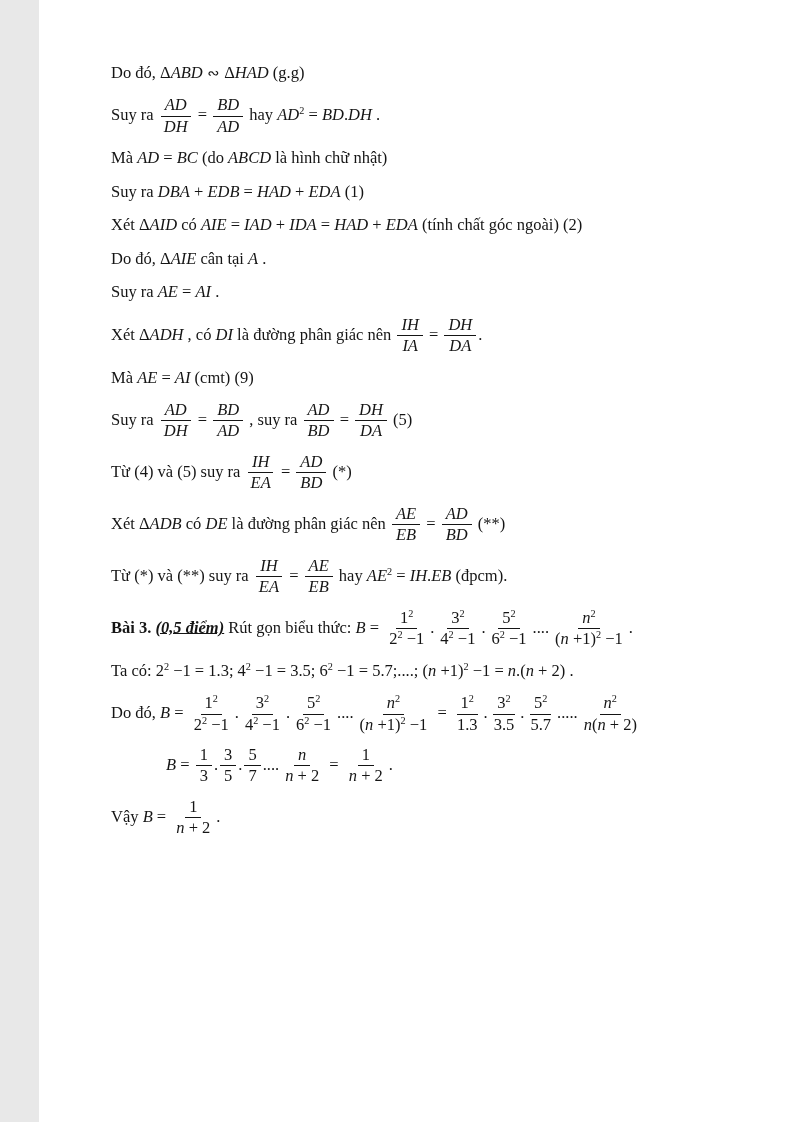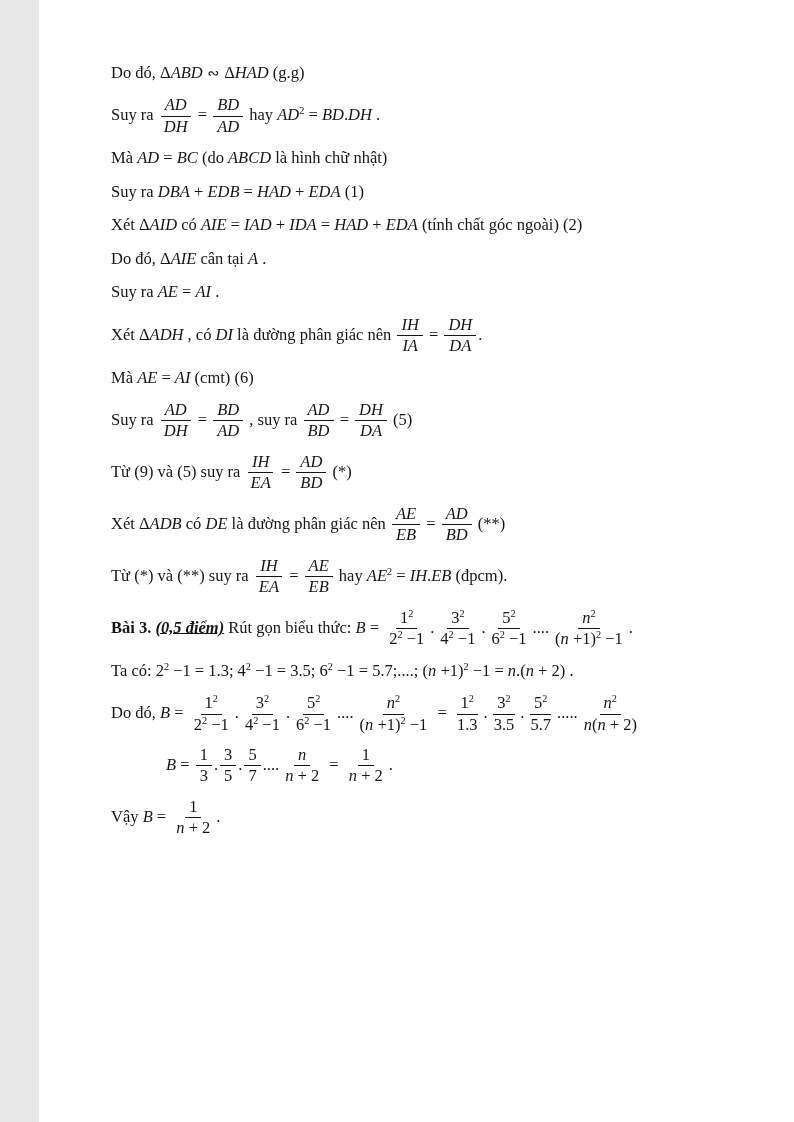--- a/index.html
+++ b/index.html
@@ -51,35 +51,35 @@
       <div class="line"><span class="sr">Xét  Δ</span><span class="si">AID</span><span class="sr">  có  </span><span class="si">AIE</span><span class="sr"> = </span><span class="si">IAD</span><span class="sr"> + </span><span class="si">IDA</span><span class="sr"> = </span><span class="si">HAD</span><span class="sr"> + </span><span class="si">EDA</span><span class="sr">  (tính chất góc ngoài) (2)</span></div>
       <div class="line"><span class="sr">Do đó, Δ</span><span class="si">AIE</span><span class="sr">  cân tại  </span><span class="si">A</span><span class="sr"> .</span></div>
       <div class="line"><span class="sr">Suy ra  </span><span class="si">AE</span><span class="sr"> = </span><span class="si">AI</span><span class="sr"> .</span></div>
       <div class="line frac-line"><span class="sr">Xét  Δ</span><span class="si">ADH</span><span class="sr"> , có  </span><span class="si">DI</span><span class="sr">  là đường phân giác nên  </span><span class="frac">
           <span class="num"><span class="si">IH</span></span>
           <span class="den"><span class="si">IA</span></span>
         </span><span class="sr"> = </span><span class="frac">
           <span class="num"><span class="si">DH</span></span>
           <span class="den"><span class="si">DA</span></span>
         </span><span class="sr">.</span></div>
-      <div class="line"><span class="sr">Mà  </span><span class="si">AE</span><span class="sr"> = </span><span class="si">AI</span><span class="sr">  (cmt) (6)</span></div>
+      <div class="line"><span class="sr">Mà  </span><span class="si">AE</span><span class="sr"> = </span><span class="si">AI</span><span class="sr">  (cmt) (9)</span></div>
       <div class="line frac-line"><span class="sr">Suy ra  </span><span class="frac">
           <span class="num"><span class="si">AD</span></span>
           <span class="den"><span class="si">DH</span></span>
         </span><span class="sr"> = </span><span class="frac">
           <span class="num"><span class="si">BD</span></span>
           <span class="den"><span class="si">AD</span></span>
         </span><span class="sr"> , suy ra  </span><span class="frac">
           <span class="num"><span class="si">AD</span></span>
           <span class="den"><span class="si">BD</span></span>
         </span><span class="sr"> = </span><span class="frac">
           <span class="num"><span class="si">DH</span></span>
           <span class="den"><span class="si">DA</span></span>
         </span><span class="sr">  (5)</span></div>
-      <div class="line frac-line"><span class="sr">Từ (9) và (5) suy ra  </span><span class="frac">
+      <div class="line frac-line"><span class="sr">Từ (4) và (5) suy ra  </span><span class="frac">
           <span class="num"><span class="si">IH</span></span>
           <span class="den"><span class="si">EA</span></span>
         </span><span class="sr"> = </span><span class="frac">
           <span class="num"><span class="si">AD</span></span>
           <span class="den"><span class="si">BD</span></span>
         </span><span class="sr">  (*)</span></div>
       <div class="line frac-line"><span class="sr">Xét  Δ</span><span class="si">ADB</span><span class="sr">  có  </span><span class="si">DE</span><span class="sr">  là đường phân giác nên  </span><span class="frac">
           <span class="num"><span class="si">AE</span></span>
           <span class="den"><span class="si">EB</span></span>
         </span><span class="sr"> = </span><span class="frac">

